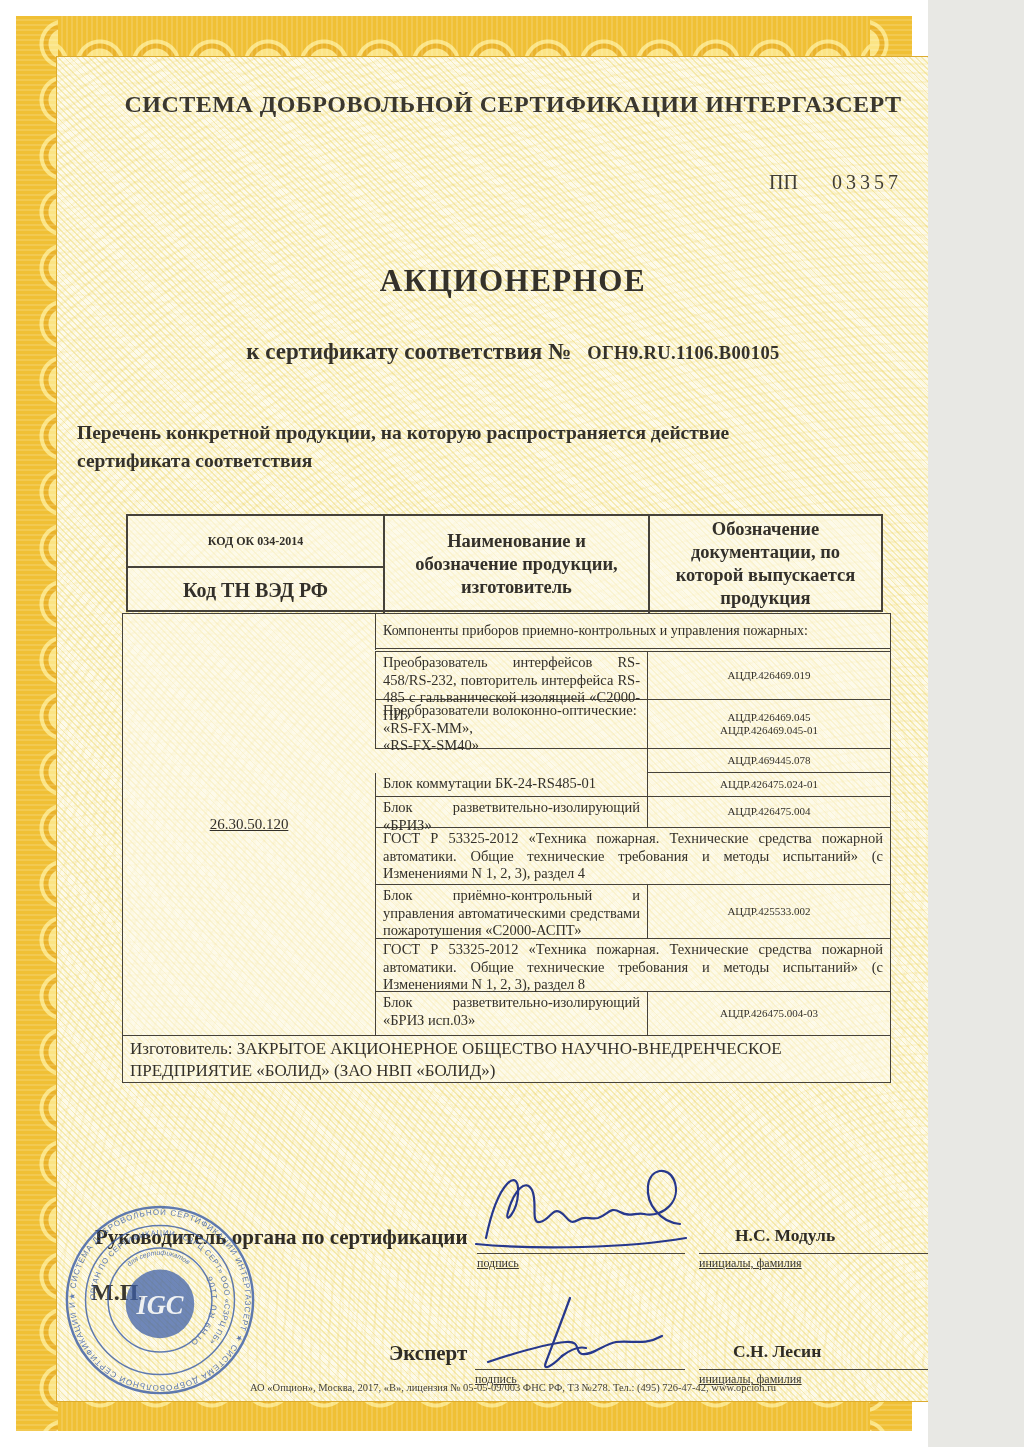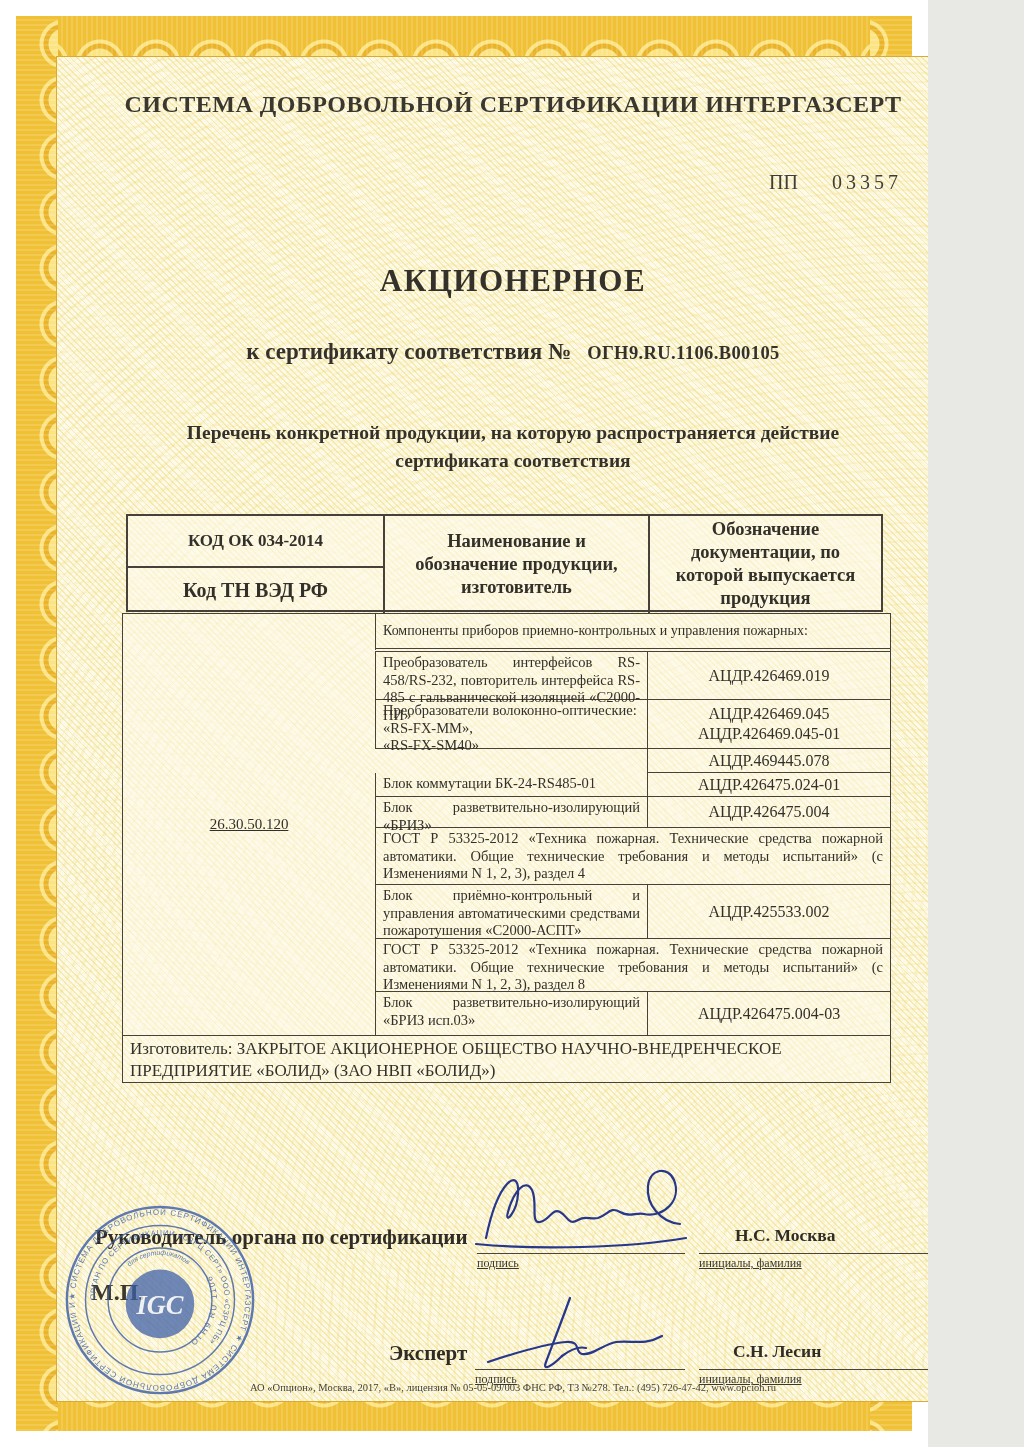--- a/index.html
+++ b/index.html
@@ -41,46 +41,46 @@
   .txt{position:absolute;color:#34312a;}
 
   
   #sys-title{left:0;right:0;top:34px;text-align:center;font-weight:bold;font-size:24px;letter-spacing:.5px;color:#3a372f;}
   #form-no{left:712px;top:114px;font-size:20px;color:#403d35;}
   #form-no .digits{margin-left:34px;letter-spacing:4px;}
   #doc-title{left:0;right:0;top:206px;text-align:center;font-weight:bold;font-size:31px;letter-spacing:1.5px;}
   #cert-line{left:0;right:0;top:282px;text-align:center;}
   #cert-line .lbl{font-weight:bold;font-size:23px;}
   #cert-line .num{font-weight:bold;font-size:18.5px;margin-left:16px;letter-spacing:.4px;}
-  #subtitle{left:20px;right:20px;top:362px;text-align:center;font-weight:bold;font-size:19.5px;line-height:1.45;}
+  #subtitle{left:20px;right:20px;top:362px;text-align:left;font-weight:bold;font-size:19.5px;line-height:1.45;}
 
   
   #thead{position:absolute;left:69px;top:457px;width:753px;height:94px;
     display:grid;grid-template-columns:255px 265px 233px;border:2px solid #46423a;background:rgba(253,250,233,.6);}
   #thead .hc{border-left:2px solid #46423a;display:flex;align-items:center;justify-content:center;
     text-align:center;font-weight:bold;font-size:18.5px;line-height:1.25;color:#33302a;padding:2px 16px;box-sizing:border-box;}
   #thead .c1{border-left:none;display:grid;grid-template-rows:52px 1fr;padding:0;}
   #thead .c1 > div{display:flex;align-items:center;justify-content:center;font-weight:bold;color:#33302a;}
-  #thead .c1 .c1a{border-bottom:2px solid #46423a;font-size:17px;}
+  #thead .c1 .c1a{border-bottom:2px solid #46423a;font-size:12px;}
   #thead .c1 .c1b{font-size:20px;}
 
   
   #tbody{position:absolute;left:65px;top:556px;width:767px;
     display:grid;grid-template-columns:252px 272px 243px;
     grid-template-rows:38px 48px 49px 24px 24px 31px 57px 54px 53px 44px 46px;
     border:1.6px solid #46423a;background:rgba(253,250,233,.55);
     font-size:14.5px;line-height:1.22;color:#33302a;}
   #tbody > div{box-sizing:border-box;padding:2px 7px;}
   .cell-code{grid-column:1;grid-row:1 / span 10;border-bottom:1.6px solid #46423a;
     display:flex;align-items:center;justify-content:center;font-size:15px;text-decoration:underline;}
   .cell-sec{grid-column:2 / span 2;grid-row:1;border-left:1.6px solid #46423a;border-bottom:4px double #46423a;
     font-size:14px;display:flex;align-items:center;}
   .cell-p{grid-column:2;border-left:1.6px solid #46423a;border-bottom:1.6px solid #46423a;text-align:justify;}
   .cell-d{grid-column:3;border-left:1.6px solid #46423a;border-bottom:1.6px solid #46423a;
-    display:flex;align-items:center;justify-content:center;text-align:center;font-size:16px;white-space:pre-line;}
+    display:flex;align-items:center;justify-content:center;text-align:center;font-size:11px;white-space:pre-line;}
   .cell-g{grid-column:2 / span 2;border-left:1.6px solid #46423a;border-bottom:1.6px solid #46423a;text-align:justify;}
   .pre{white-space:pre-line;text-align:left;}
   .cell-man{grid-column:1 / span 3;grid-row:11;padding:3px 8px;font-size:17px;line-height:1.3;}
   .r1{grid-row:2}.r2{grid-row:3}.r3{grid-row:4}.r4{grid-row:5}.r5{grid-row:6}
   .r6{grid-row:7}.r7{grid-row:8}.r8{grid-row:9}.r9{grid-row:10}
 
   
   .sig-label{font-weight:bold;font-size:21px;color:#2f2c25;}
   #head-label{left:38px;top:1168px;}
   #expert-label{left:332px;top:1284px;}
@@ -176,21 +176,21 @@
       <div class="cell-d r9">АЦДР.426475.004-03</div>
 
       <div class="cell-man">Изготовитель: ЗАКРЫТОЕ АКЦИОНЕРНОЕ ОБЩЕСТВО НАУЧНО-ВНЕДРЕНЧЕСКОЕ ПРЕДПРИЯТИЕ «БОЛИД» (ЗАО НВП «БОЛИД»)</div>
     </div>
 
     <div class="txt sig-label" id="head-label">Руководитель органа по сертификации</div>
     <div class="sig-line" id="head-line1"></div>
     <div class="sig-line" id="head-line2"></div>
     <div class="sig-cap" id="cap-p1">подпись</div>
     <div class="sig-cap" id="cap-n1">инициалы, фамилия</div>
-    <div class="sig-name" id="head-name">Н.С. Москва</div>
+    <div class="sig-name" id="head-name">Н.С. Модуль</div>
 
     <div class="txt" id="mp">М.П.</div>
 
     <div class="txt sig-label" id="expert-label">Эксперт</div>
     <div class="sig-line" id="exp-line1"></div>
     <div class="sig-line" id="exp-line2"></div>
     <div class="sig-cap" id="cap-p2">подпись</div>
     <div class="sig-cap" id="cap-n2">инициалы, фамилия</div>
     <div class="sig-name" id="expert-name">С.Н. Лесин</div>
 

